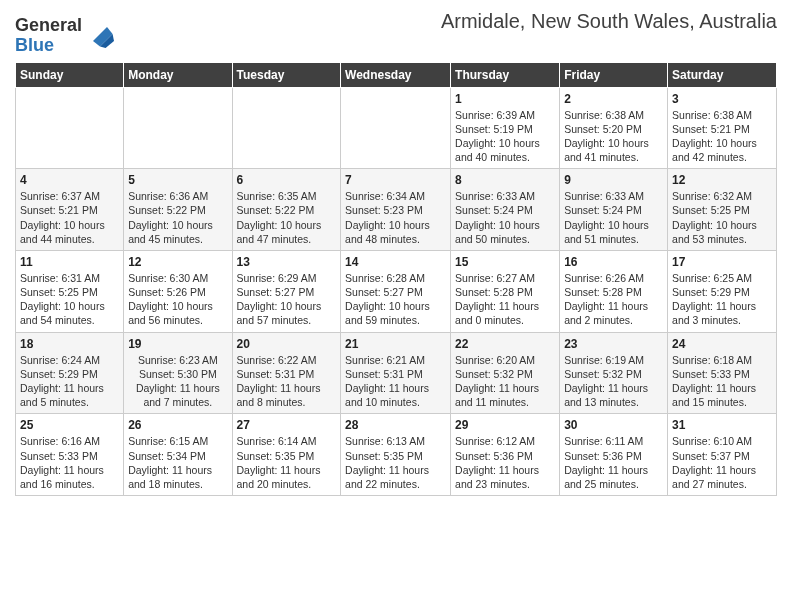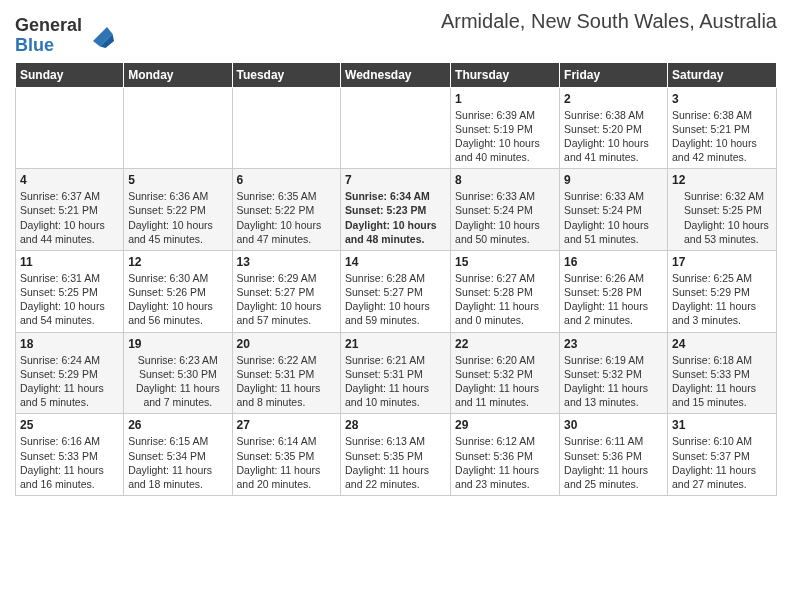--- a/index.html
+++ b/index.html
@@ -171,42 +171,42 @@
         </td>
         <td>
           <span class="day-num">6</span>
           <div class="day-info" style="white-space: pre-line;">Sunrise: 6:35 AM
 Sunset: 5:22 PM
 Daylight: 10 hours
 and 47 minutes.</div>
         </td>
         <td>
           <span class="day-num">7</span>
-          <div class="day-info" style="white-space: pre-line; font-weight: bold;">Sunrise: 6:34 AM
+          <div class="day-info" style="white-space: pre-line;">Sunrise: 6:34 AM
 Sunset: 5:23 PM
 Daylight: 10 hours
 and 48 minutes.</div>
         </td>
         <td>
           <span class="day-num">8</span>
           <div class="day-info" style="white-space: pre-line;">Sunrise: 6:33 AM
 Sunset: 5:24 PM
 Daylight: 10 hours
 and 50 minutes.</div>
         </td>
         <td>
           <span class="day-num">9</span>
           <div class="day-info" style="white-space: pre-line;">Sunrise: 6:33 AM
 Sunset: 5:24 PM
 Daylight: 10 hours
 and 51 minutes.</div>
         </td>
         <td>
           <span class="day-num">12</span>
-          <div class="day-info" style="white-space: pre-line; margin-left: 12px;">Sunrise: 6:32 AM
+          <div class="day-info" style="white-space: pre-line;">Sunrise: 6:32 AM
 Sunset: 5:25 PM
 Daylight: 10 hours
 and 53 minutes.</div>
         </td>
       </tr>
       <tr>
         <td>
           <span class="day-num">11</span>
           <div class="day-info" style="white-space: pre-line;">Sunrise: 6:31 AM
 Sunset: 5:25 PM

